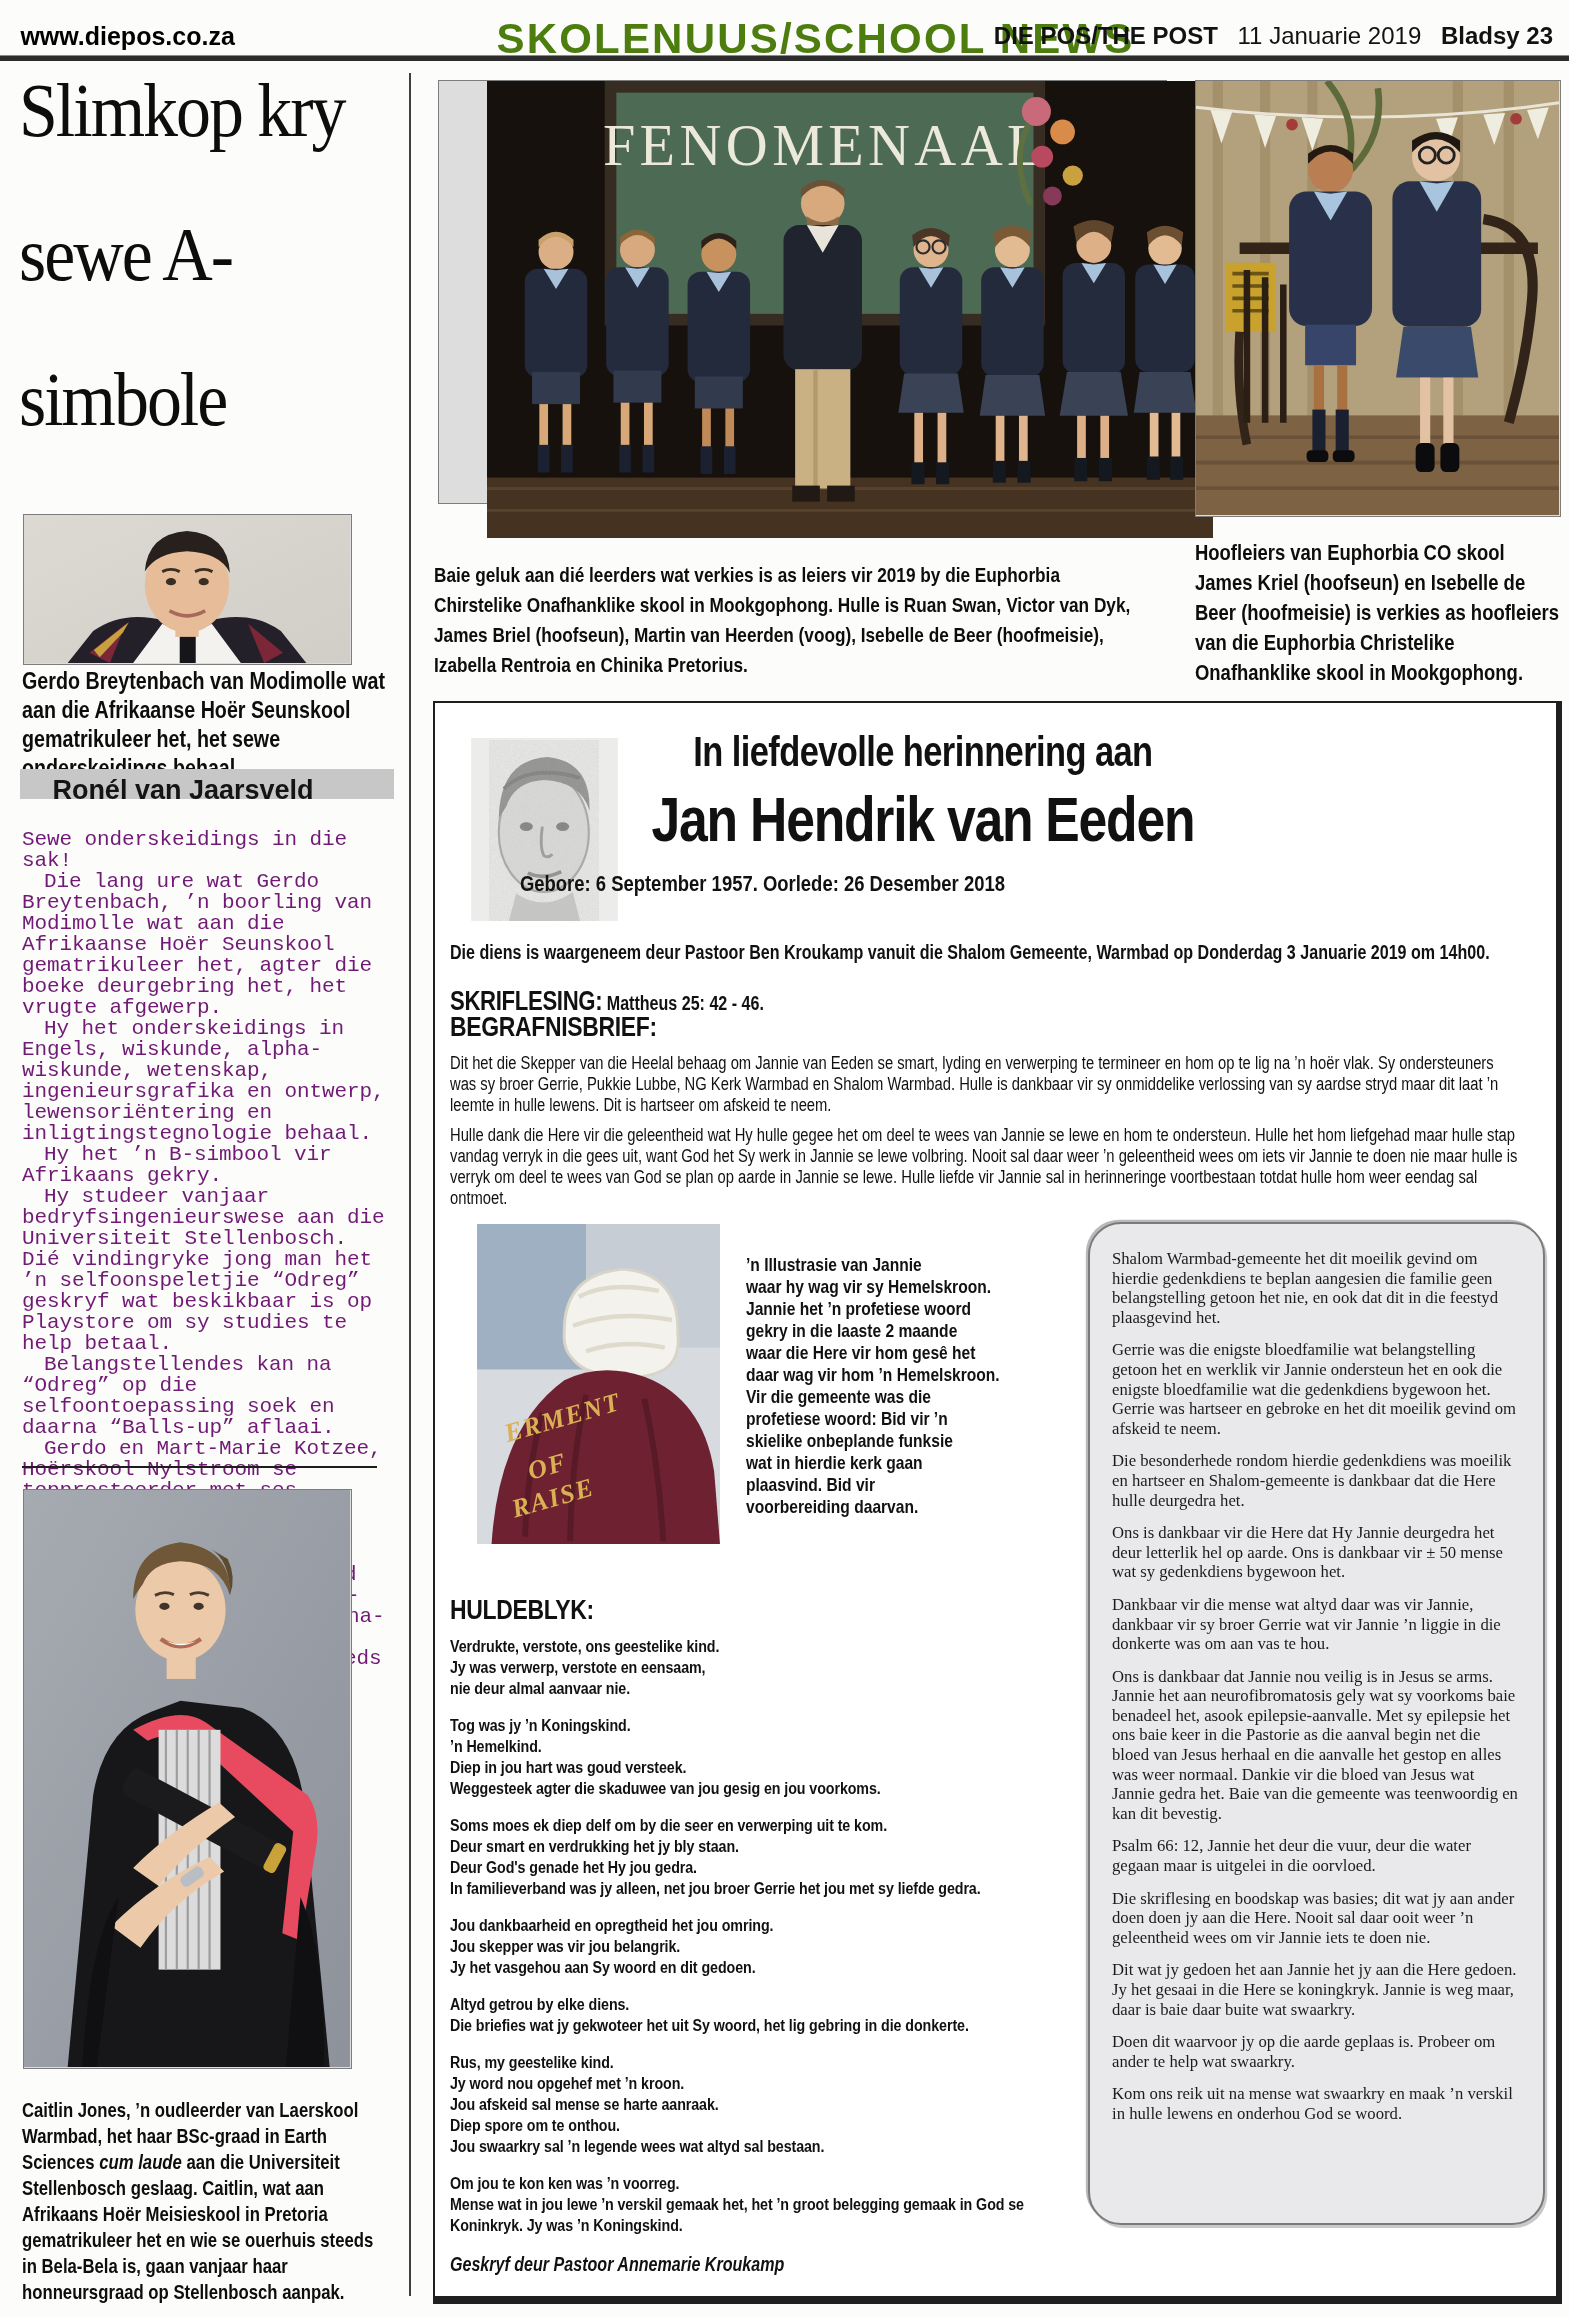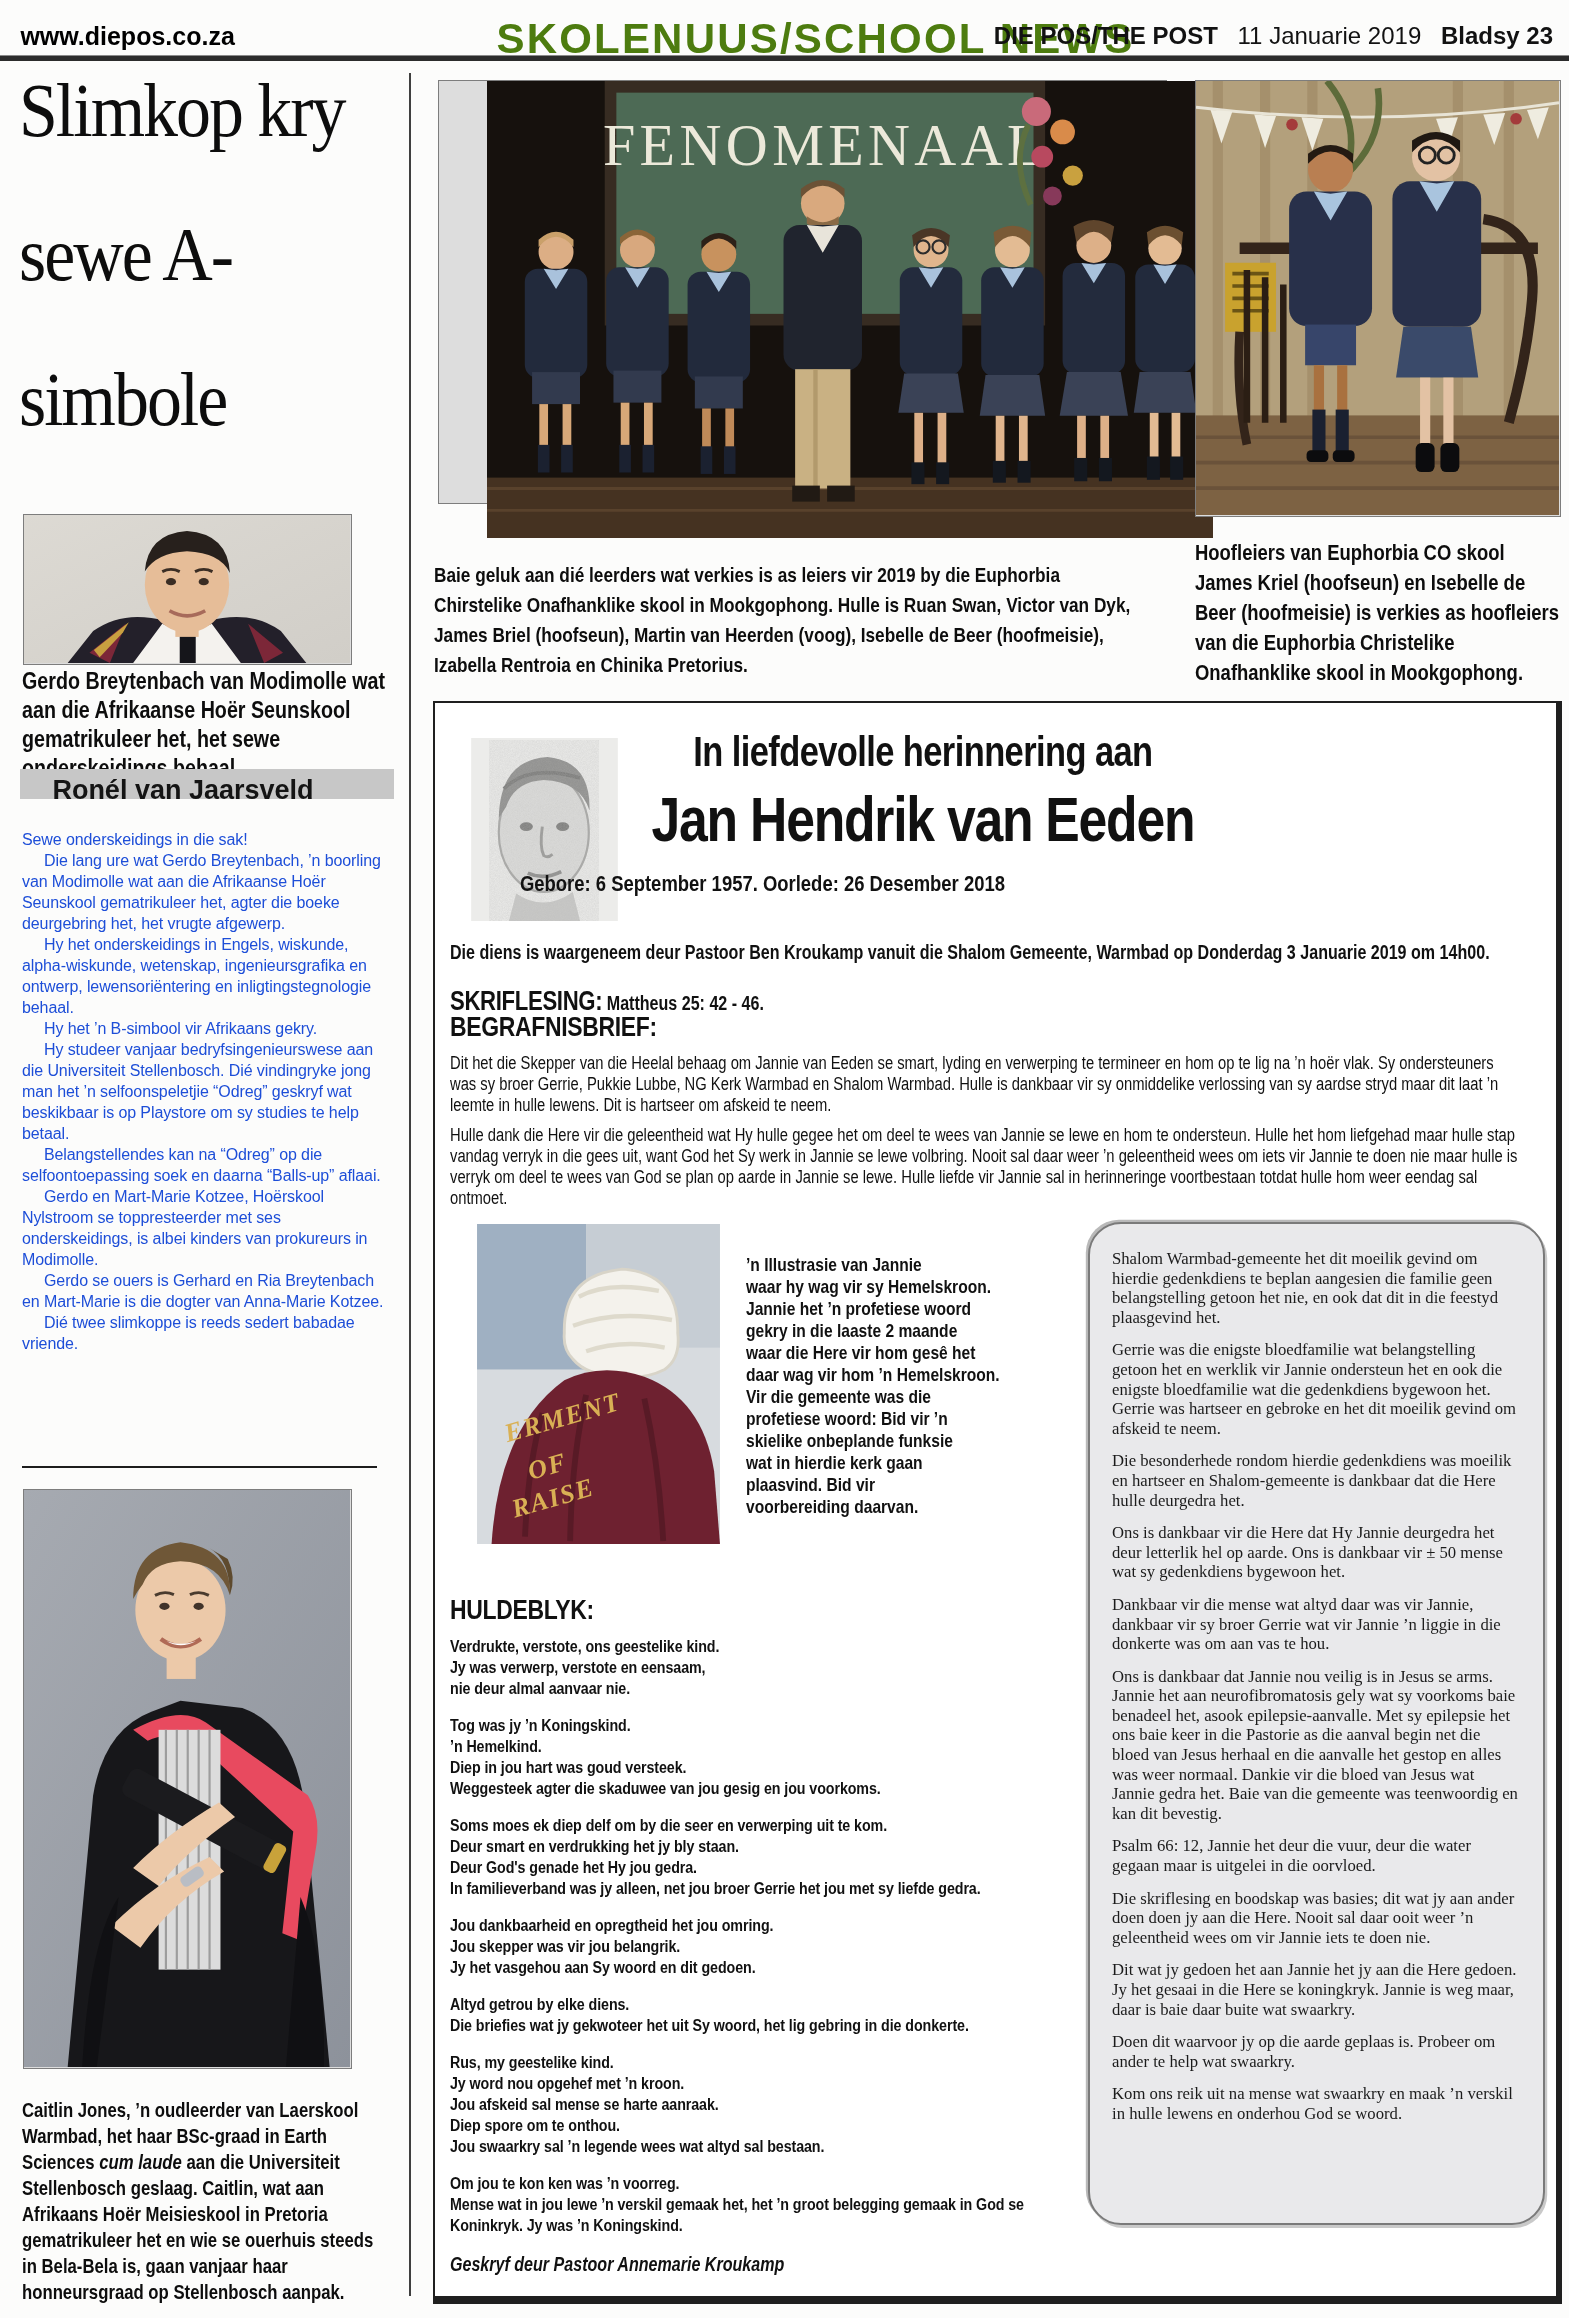--- a/index.html
+++ b/index.html
@@ -19,22 +19,22 @@
   .headline{left:19px;top:38px;width:393px;margin:0;font-family:"Liberation Serif",serif;
         font-weight:500;font-size:76px;line-height:1.9;letter-spacing:-2.2px;color:#0d0d0d;
         transform:scaleX(.92);transform-origin:0 0;}
   .photoframe{border:1.5px solid #7d7d7d;box-sizing:border-box;background:#ddd;}
   .ph-gerdo{left:23px;top:514px;width:329px;height:151px;}
   .cond{transform:scaleX(.82);transform-origin:0 0;}
   .cap{font-weight:bold;letter-spacing:0;color:#0d0d0d;margin:0;}
   .gerdo-cap{left:22px;top:666px;width:451px;font-size:24px;line-height:29px;}
   .byline{left:20.4px;top:769px;width:374px;height:30px;background:#c7c7c7;}
   .byline span{display:inline-block;padding-left:32px;font-size:27px;font-weight:bold;line-height:42px;color:#141414;}
-  .article{left:22px;top:829px;width:369px;font-family:Liberation Sans, sans-serif;
-        font-size:16px;line-height:21px;letter-spacing:-0.1px;color:#1d4ed8;}
+  .article{left:22px;top:829px;width:369px;font-family:Liberation Mono, monospace;
+        font-size:21px;line-height:21px;letter-spacing:-0.1px;color:#701a75;}
   .article p{margin:0;}
   .article p + p{text-indent:22px;}
   .lrule{left:22px;top:1466px;width:355px;height:2.2px;background:#1d1d1d;}
   .ph-caitlin{left:23px;top:1489px;width:329px;height:580px;}
   .caitlin-cap{left:22px;top:2097px;width:447px;font-size:20.4px;line-height:26px;}
   .caitlin-cap i{font-style:italic;}
   
   .ph-group{left:438px;top:80px;width:729px;height:424px;padding-left:48px;}
   .group-cap{left:434px;top:560px;width:872px;font-size:21px;line-height:30px;}
   .ph-leaders{left:1195px;top:80px;width:366px;height:437px;}

